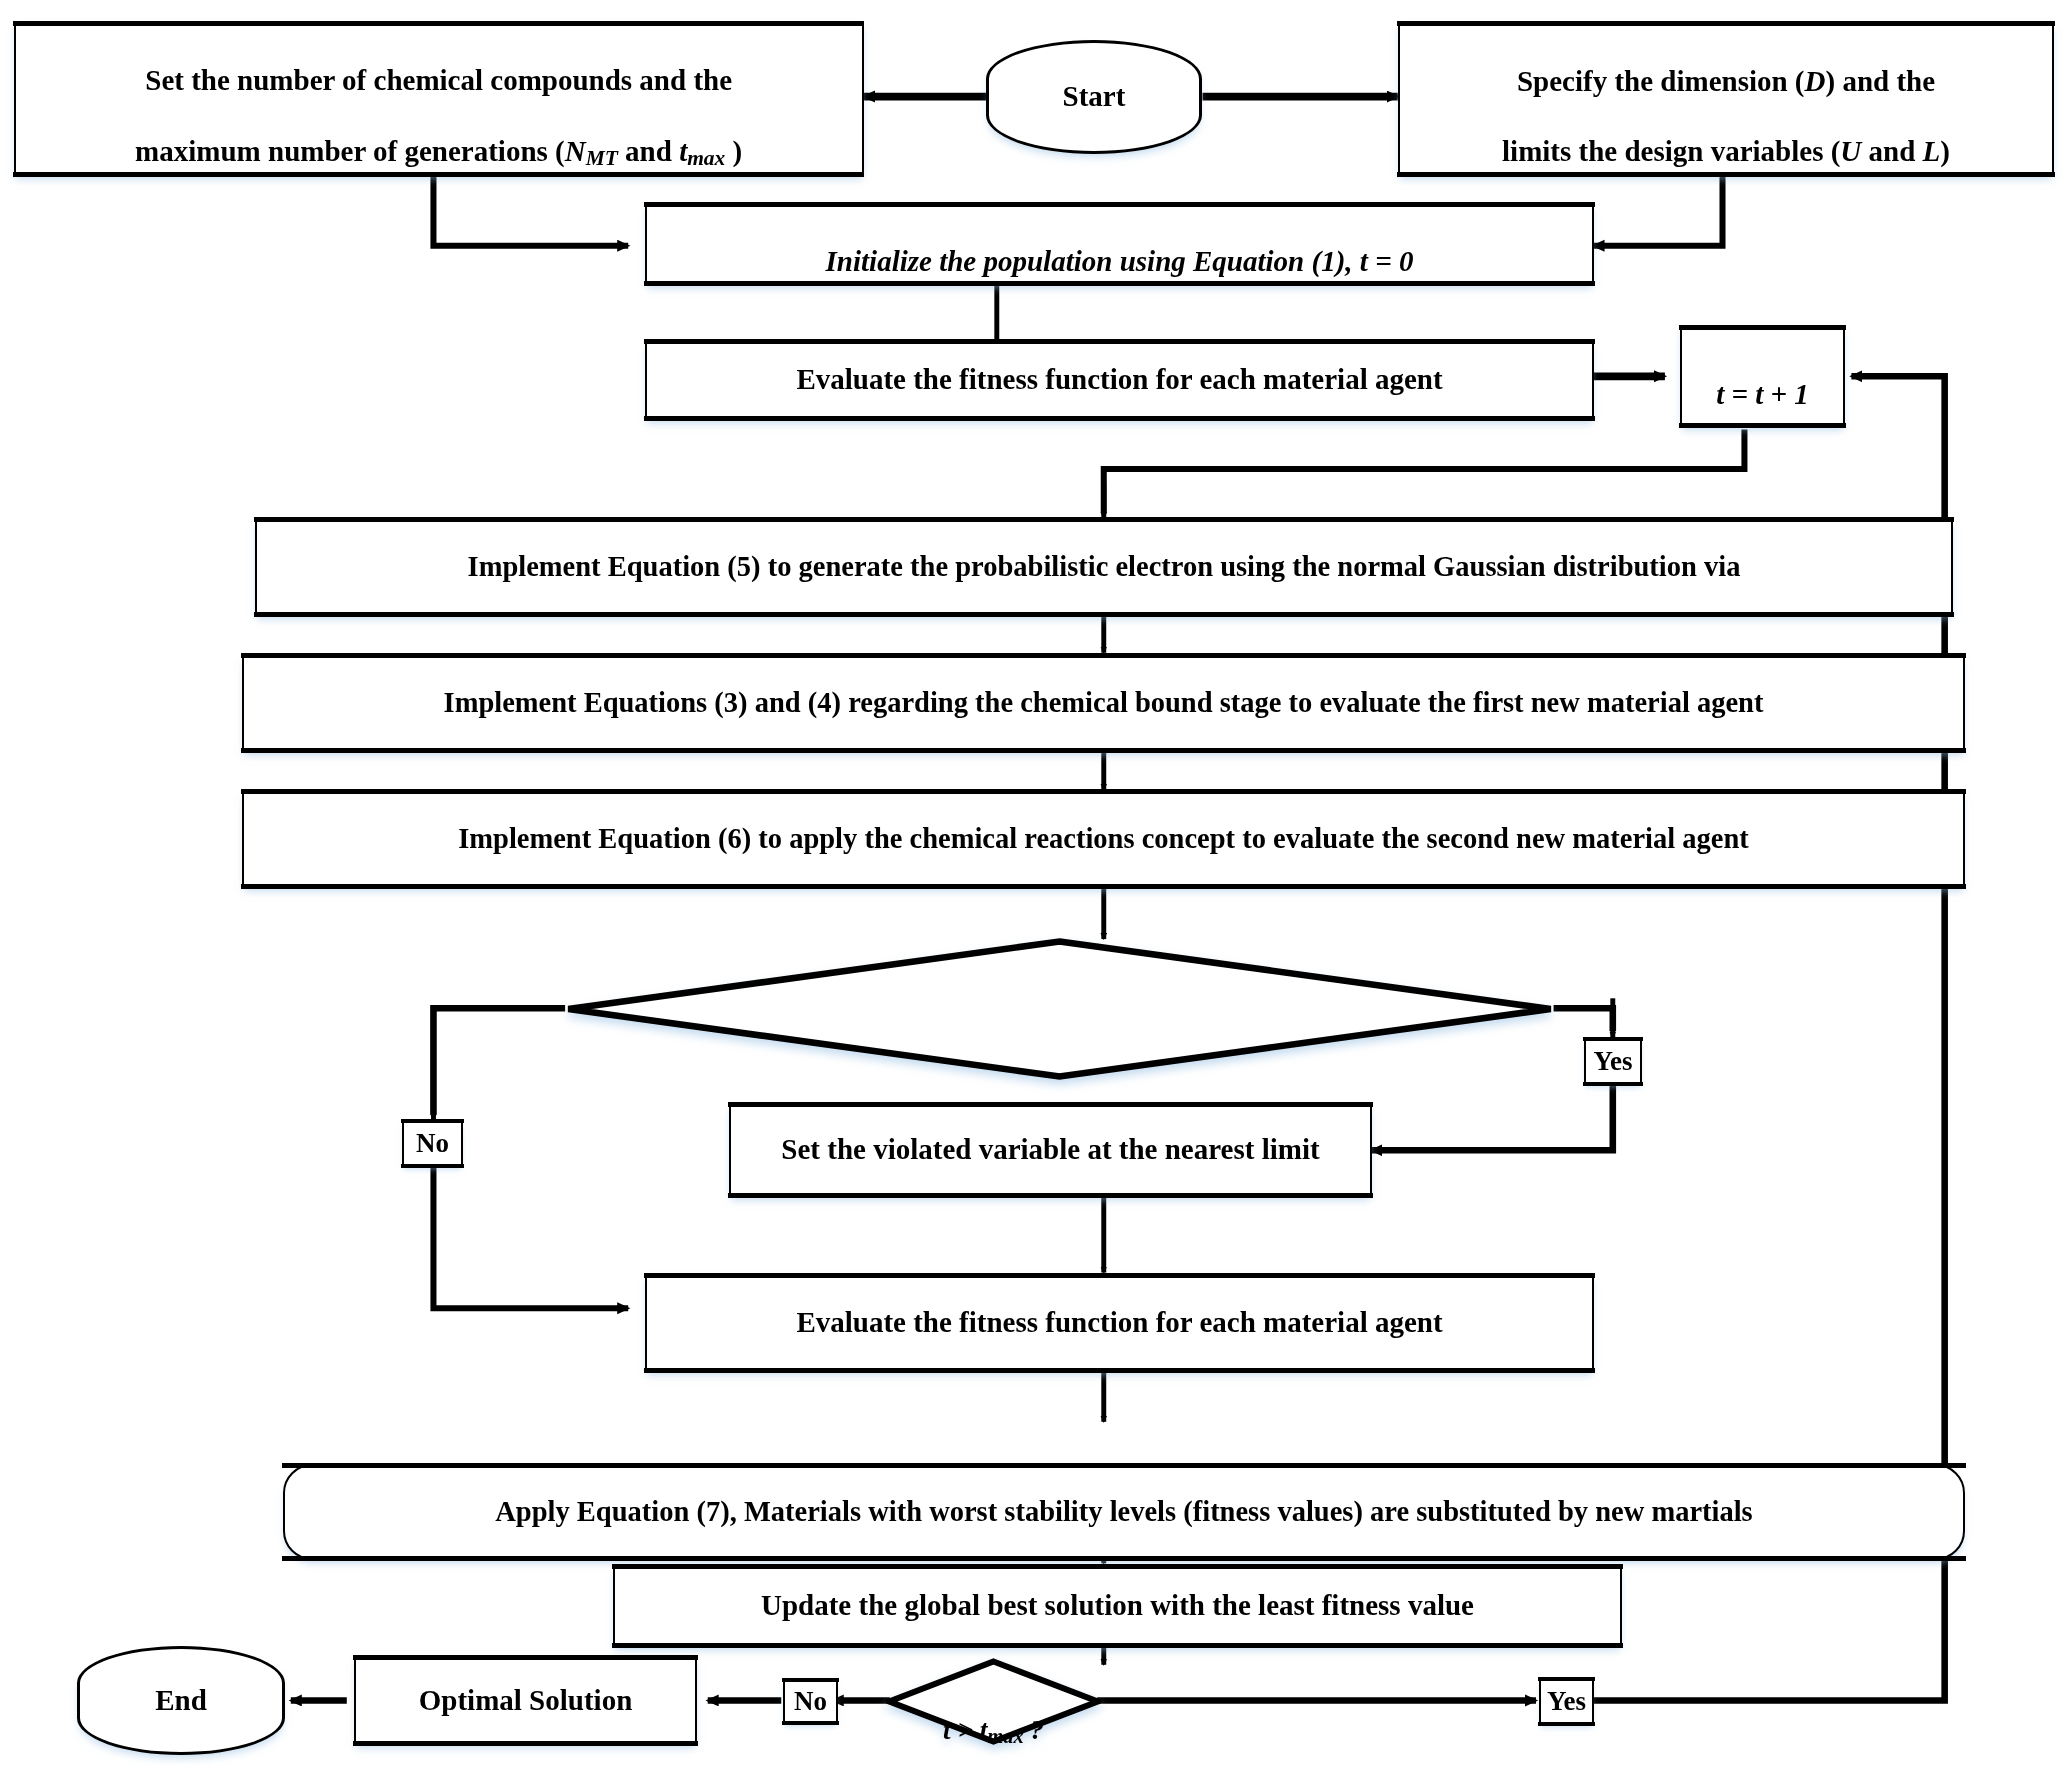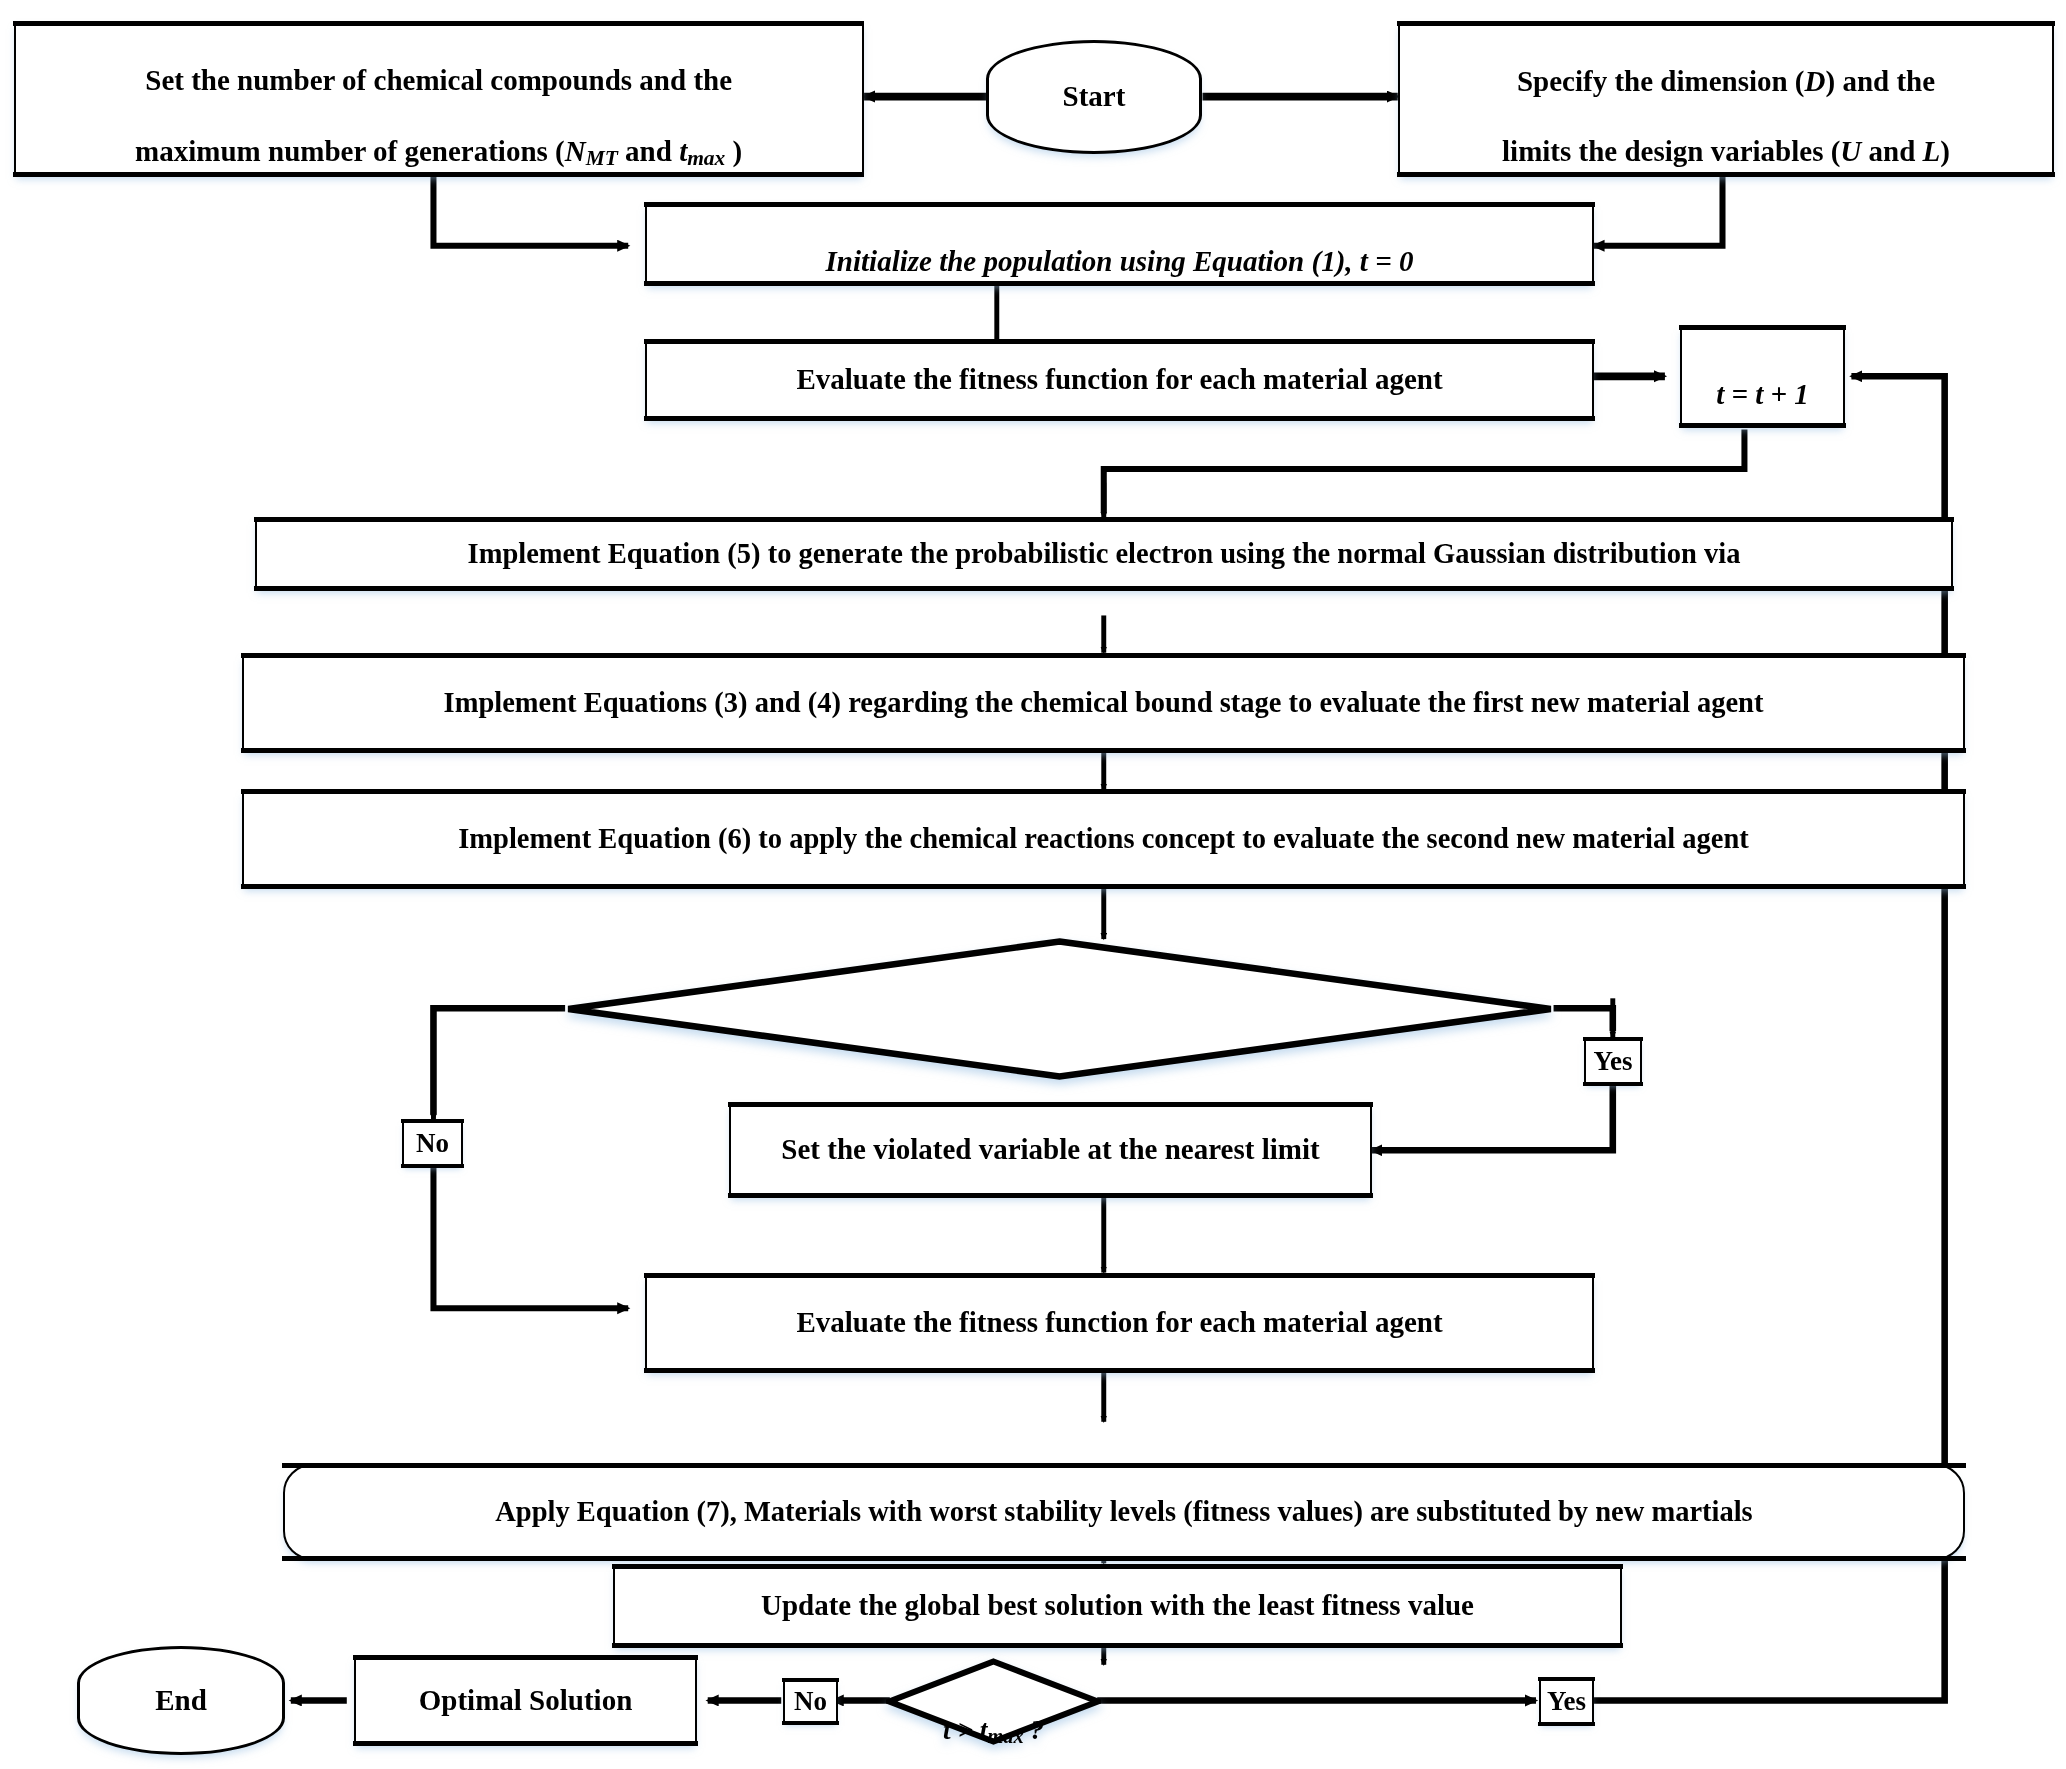--- a/index.html
+++ b/index.html
@@ -193,21 +193,21 @@
   <div class="node proc" style="left:645px; top:340px; width:949px; height:80px;">
     <div class="txt t-body">Evaluate the fitness function for each material agent</div>
   </div>
 
   <div class="node proc" style="left:1680px; top:326px; width:165px; height:101px;">
     <div class="txt t-body ital">
       <span>t</span><span> = </span><span>t</span><span> + 1</span>
     </div>
   </div>
 
-  <div class="node proc" style="left:255px; top:518px; width:1698px; height:72px;">
+  <div class="node proc" style="left:255px; top:518px; width:1698px; height:98px;">
     <div class="txt t-body2">Implement Equation (5) to generate the probabilistic electron using the normal Gaussian distribution via</div>
   </div>
 
   <div class="node proc" style="left:242px; top:654px; width:1723px; height:98px;">
     <div class="txt t-body2">Implement Equations (3) and (4) regarding the chemical bound stage to evaluate the first new material agent</div>
   </div>
 
   <div class="node proc" style="left:242px; top:790px; width:1723px; height:98px;">
     <div class="txt t-body2">Implement Equation (6) to apply the chemical reactions concept to evaluate the second new material agent</div>
   </div>

